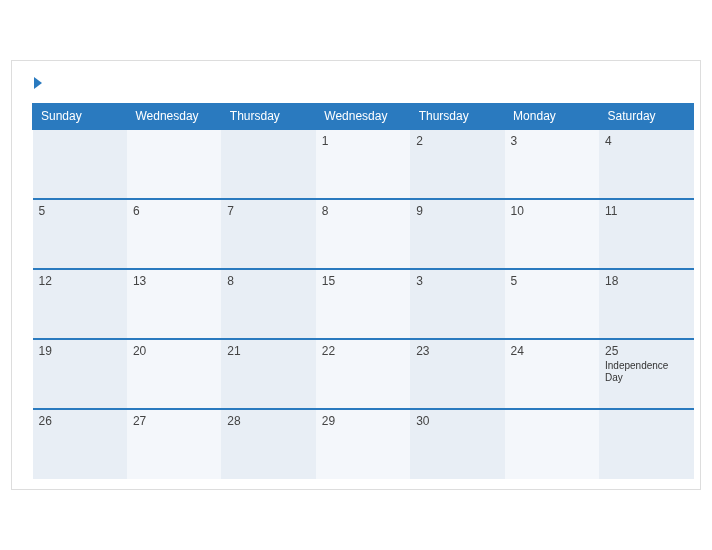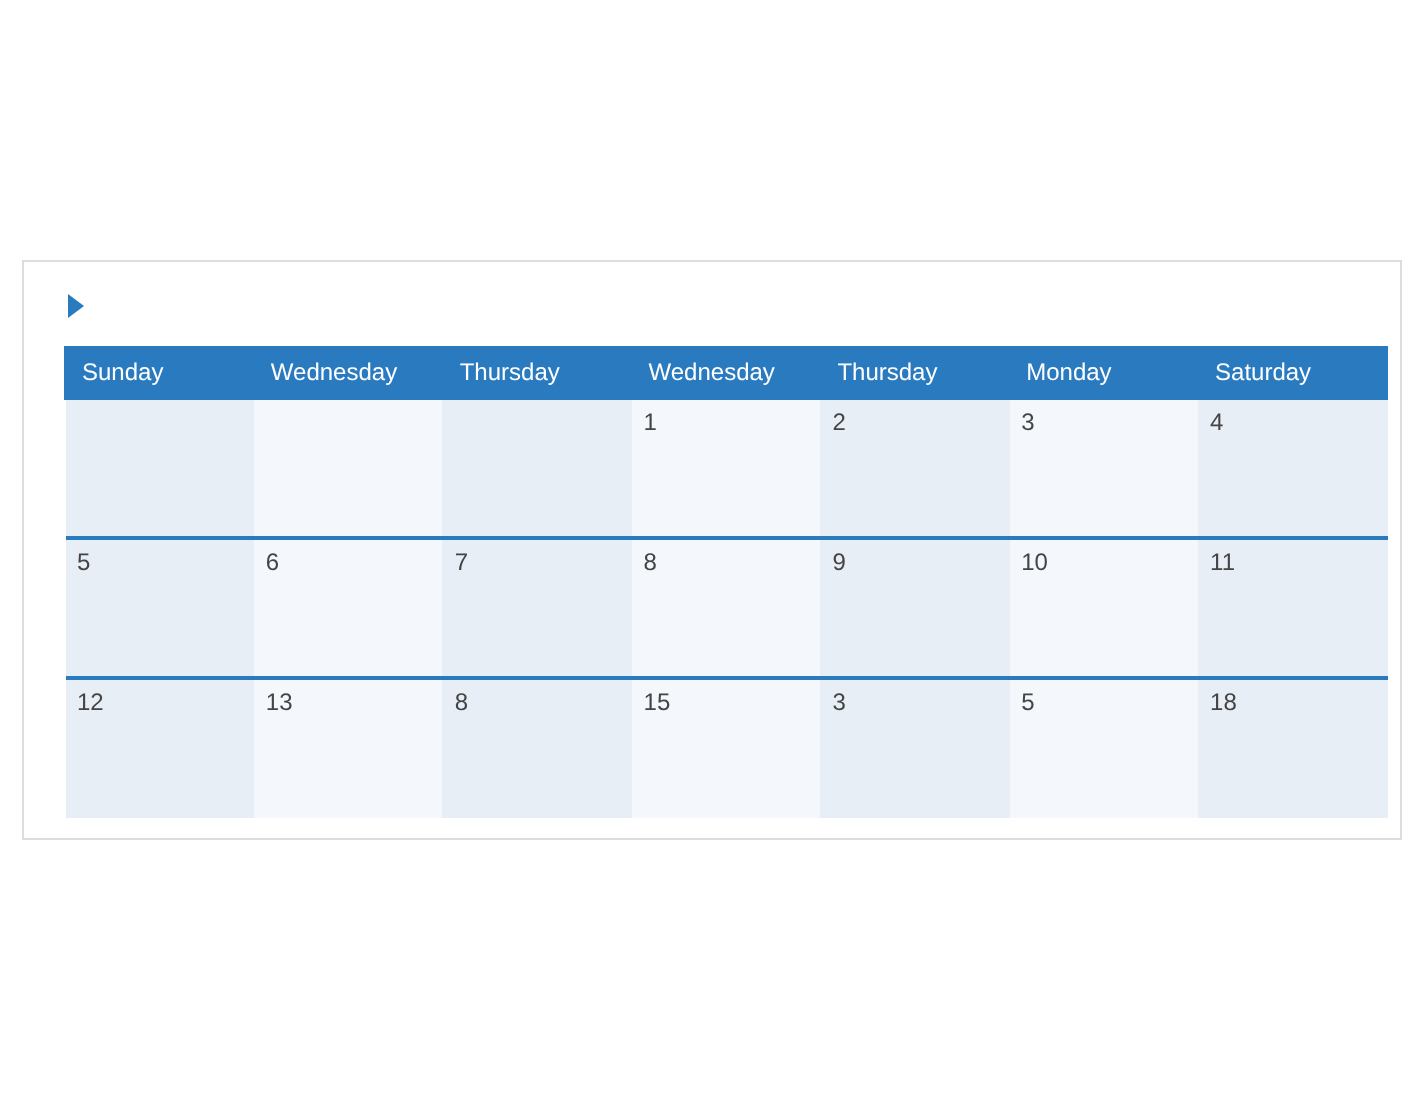--- a/index.html
+++ b/index.html
@@ -161,15 +161,33 @@
         </tr>
         <tr>
           <td><span class="day-number">12</span></td>
           <td><span class="day-number">13</span></td>
           <td><span class="day-number">8</span></td>
           <td><span class="day-number">15</span></td>
           <td><span class="day-number">3</span></td>
           <td><span class="day-number">5</span></td>
           <td><span class="day-number">18</span></td>
         </tr>
+        <tr>
+          <td><span class="day-number">19</span></td>
+          <td><span class="day-number">20</span></td>
+          <td><span class="day-number">21</span></td>
+          <td><span class="day-number">22</span></td>
+          <td><span class="day-number">23</span></td>
+          <td><span class="day-number">24</span></td>
+          <td><span class="day-number">25</span><div class="holiday-label">Independence Day</div></td>
+        </tr>
+        <tr>
+          <td><span class="day-number">26</span></td>
+          <td><span class="day-number">27</span></td>
+          <td><span class="day-number">28</span></td>
+          <td><span class="day-number">29</span></td>
+          <td><span class="day-number">30</span></td>
+          <td class="empty-cell"></td>
+          <td class="empty-cell"></td>
+        </tr>
       </tbody>
   </table>
 </div>
 
 </body></html>

